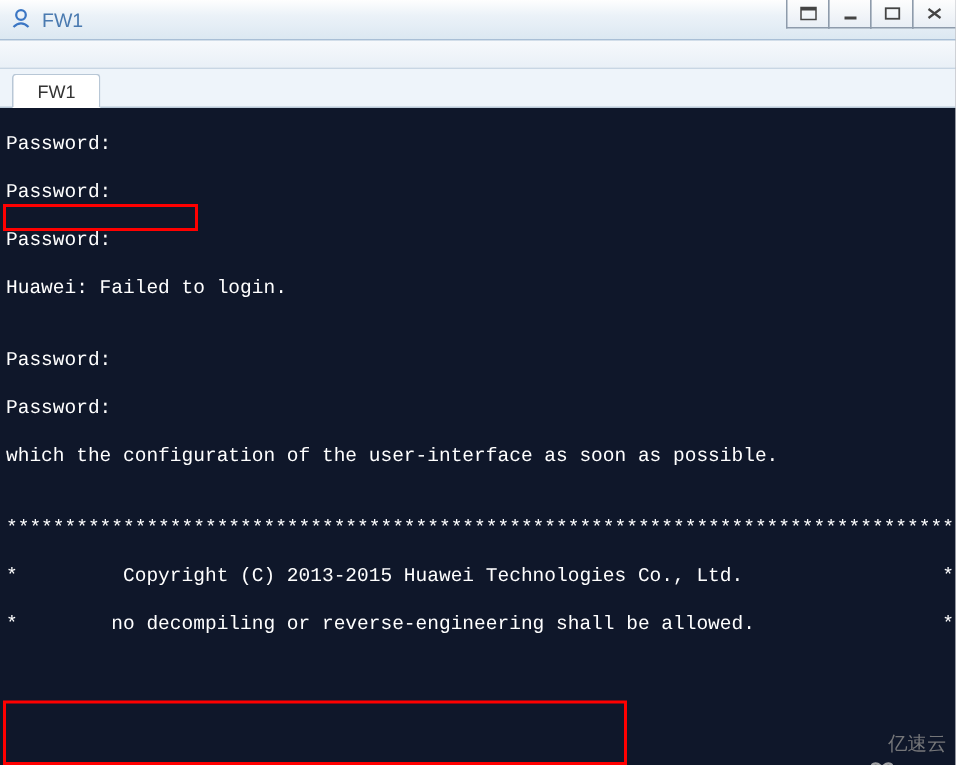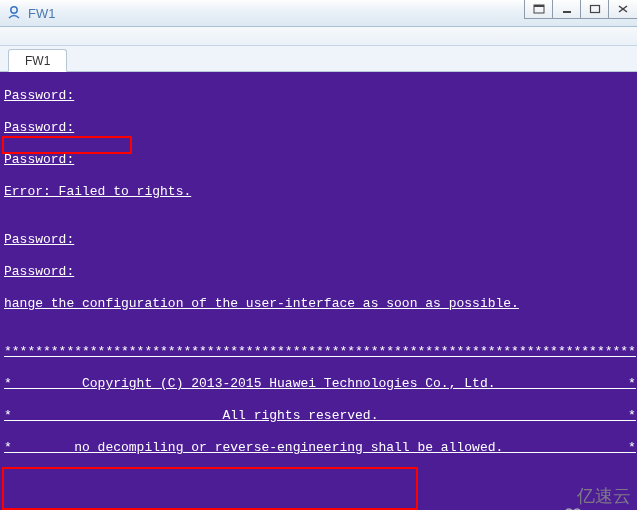--- a/index.html
+++ b/index.html
@@ -68,31 +68,30 @@
     border-bottom: 1px solid #ffffff;
     padding: 4px 16px 3px 16px;
     font-size: 12px;
     color: #333;
     margin-bottom: -1px;
     border-radius: 3px 3px 0 0;
   }
 
   
   .terminal {
-    background: #4c1d95;
+    background: #0f172a;
     color: #fff;
     font-family: "Consolas", "Courier New", monospace;
     font-size: 13px;
     line-height: 16px;
     white-space: pre;
     padding: 0;
     height: calc(510px - 27px - 19px - 26px);
     overflow: hidden;
     position: relative;
-    text-decoration: underline;
   }
   .terminal .line { padding: 0 4px; }
 
   .red-box-1 {
     position: absolute;
     left: 2px;
     top: 64px;
     width: 130px;
     height: 18px;
     border: 2px solid #ff0000;
@@ -116,21 +115,21 @@
     display: flex;
     align-items: center;
     gap: 4px;
     opacity: 0.85;
     pointer-events: none;
   }
   .watermark .wm-icon {
     width: 22px; height: 14px;
   }
   .watermark .wm-text {
-    font-size: 18px;
+    font-size: 13px;
     color: #888;
     font-family: "Microsoft YaHei", sans-serif;
     margin-left: 36px;
   }
 </style>
 </head>
 <body>
 
 <div class="titlebar">
   <span class="app-icon">
@@ -170,29 +169,28 @@
 <div class="toolstrip"></div>
 
 <div class="tabbar">
   <div class="tab">FW1</div>
 </div>
 
 <div class="terminal">
 <div class="line">Password:</div>
 <div class="line">Password:</div>
 <div class="line">Password:</div>
-<div class="line">Error: Failed to rights.</div>
-<div class="line"></div>
-<div class="line">Password:</div>
-<div class="line">Password:</div>
-<div class="line">hange the configuration of the user-interface as soon as possible.</div>
+<div class="line">Huawei: Failed to login.</div>
+<div class="line"></div>
+<div class="line">Password:</div>
+<div class="line">Password:</div>
+<div class="line">which the configuration of the user-interface as soon as possible.</div>
 <div class="line"></div>
 <div class="line">*********************************************************************************</div>
 <div class="line">*         Copyright (C) 2013-2015 Huawei Technologies Co., Ltd.                 *</div>
-<div class="line">*                           All rights reserved.                                *</div>
 <div class="line">*        no decompiling or reverse-engineering shall be allowed.                *</div>
 
 <div class="line"></div>
 <div class="line"></div>
 
 
 
 
 
 

